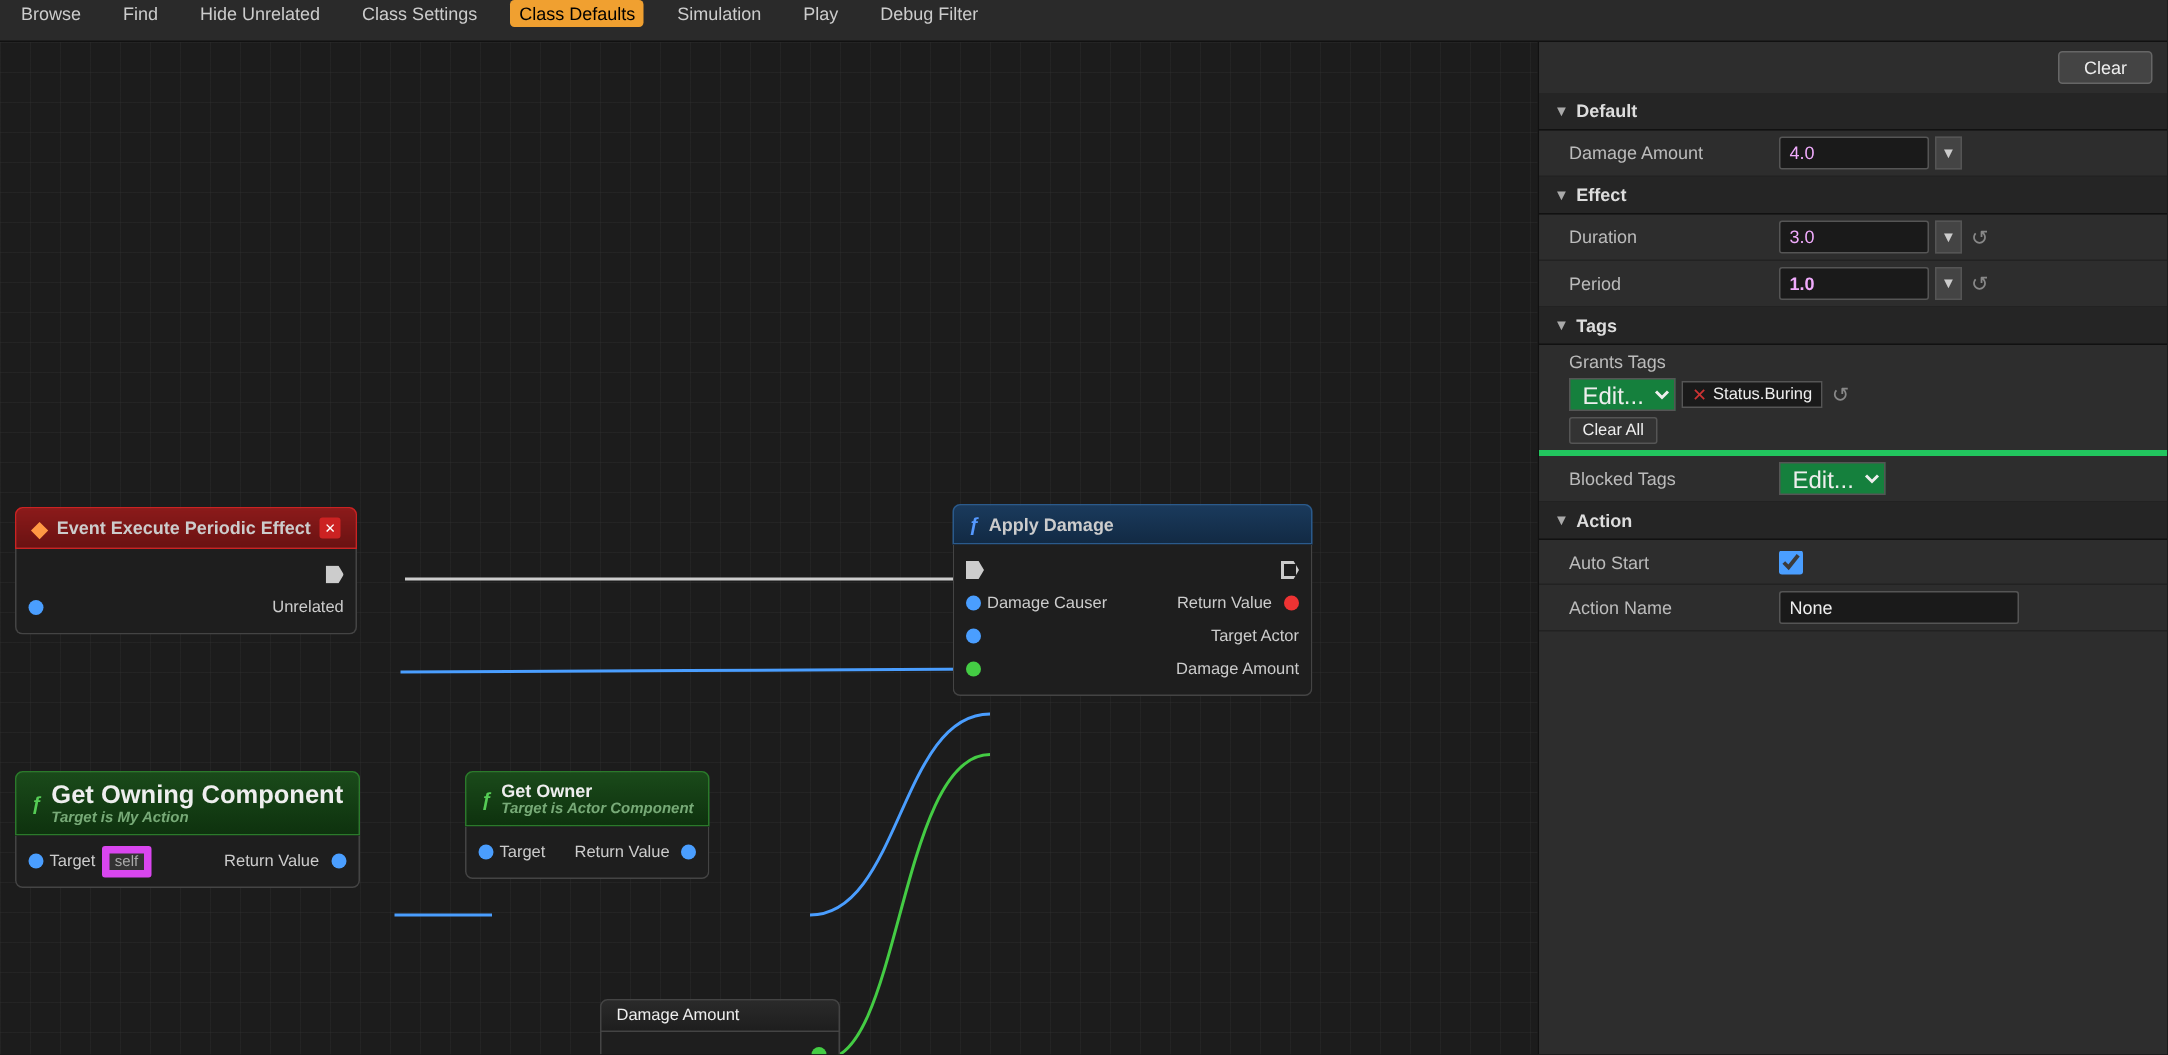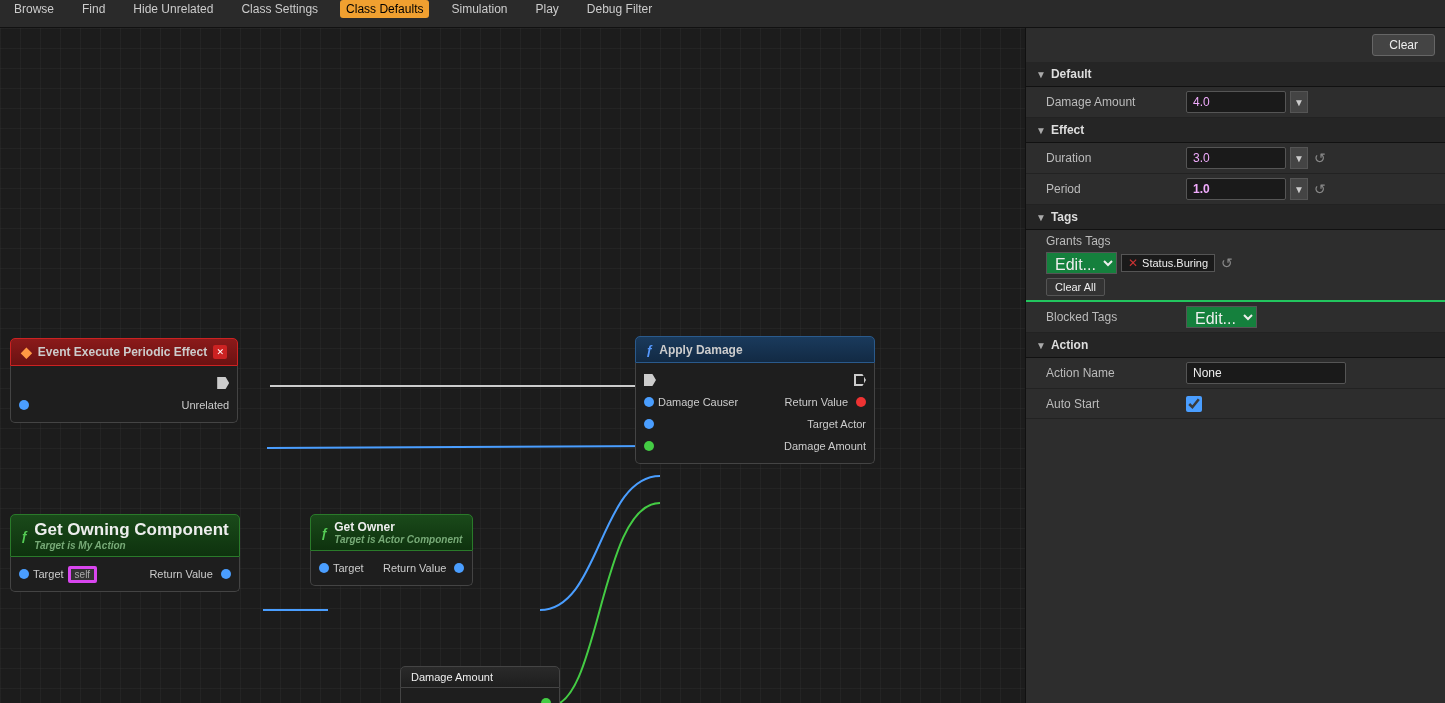--- a/index.html
+++ b/index.html
@@ -270,21 +270,21 @@
       border: none;
       color: #888;
       font-size: 14px;
       cursor: pointer;
       padding: 0 2px;
     }
 
     
     .grants-tags-row {
       padding: 4px 10px 4px 20px;
-      border-bottom: 2px solid #22c55e;
+      border-bottom: 4px solid #22c55e;
       min-height: 52px;
     }
     .grants-tags-label {
       color: #bbb;
       font-size: 12px;
       margin-bottom: 4px;
     }
     .tags-control {
       display: flex;
       align-items: center;
@@ -362,21 +362,21 @@
       align-items: center;
       justify-content: center;
       font-size: 9px;
       cursor: pointer;
       border-radius: 2px;
       margin-left: auto;
     }
 
     .self-badge {
       background: #333;
-      border: 3px solid #d946ef;
+      border: 5px solid #d946ef;
       color: #aaa;
       font-size: 10px;
       padding: 0 4px;
       border-radius: 2px;
     }
 
     .node-subtitle {
       color: #77aa77;
       font-size: 10px;
       font-style: italic;
@@ -616,26 +616,26 @@
           <option>Edit...</option>
         </select>
       </div>
     </div>
 
     <div class="section-header">
       <span class="section-arrow">▼</span>
       <span>Action</span>
     </div>
     <div class="prop-row">
+      <span class="prop-label">Auto Start</span>
+      <div class="prop-value">
+        <input type="checkbox" class="checkbox-input" checked="" style="">
+      </div>
+    </div>
+    <div class="prop-row">
       <span class="prop-label">Action Name</span>
       <div class="prop-value">
         <input type="text" class="action-name-input" value="None" style="">
       </div>
     </div>
-    <div class="prop-row">
-      <span class="prop-label">Auto Start</span>
-      <div class="prop-value">
-        <input type="checkbox" class="checkbox-input" checked="" style="">
-      </div>
-    </div>
 
   </div>
 </div>
 
 </body></html>

